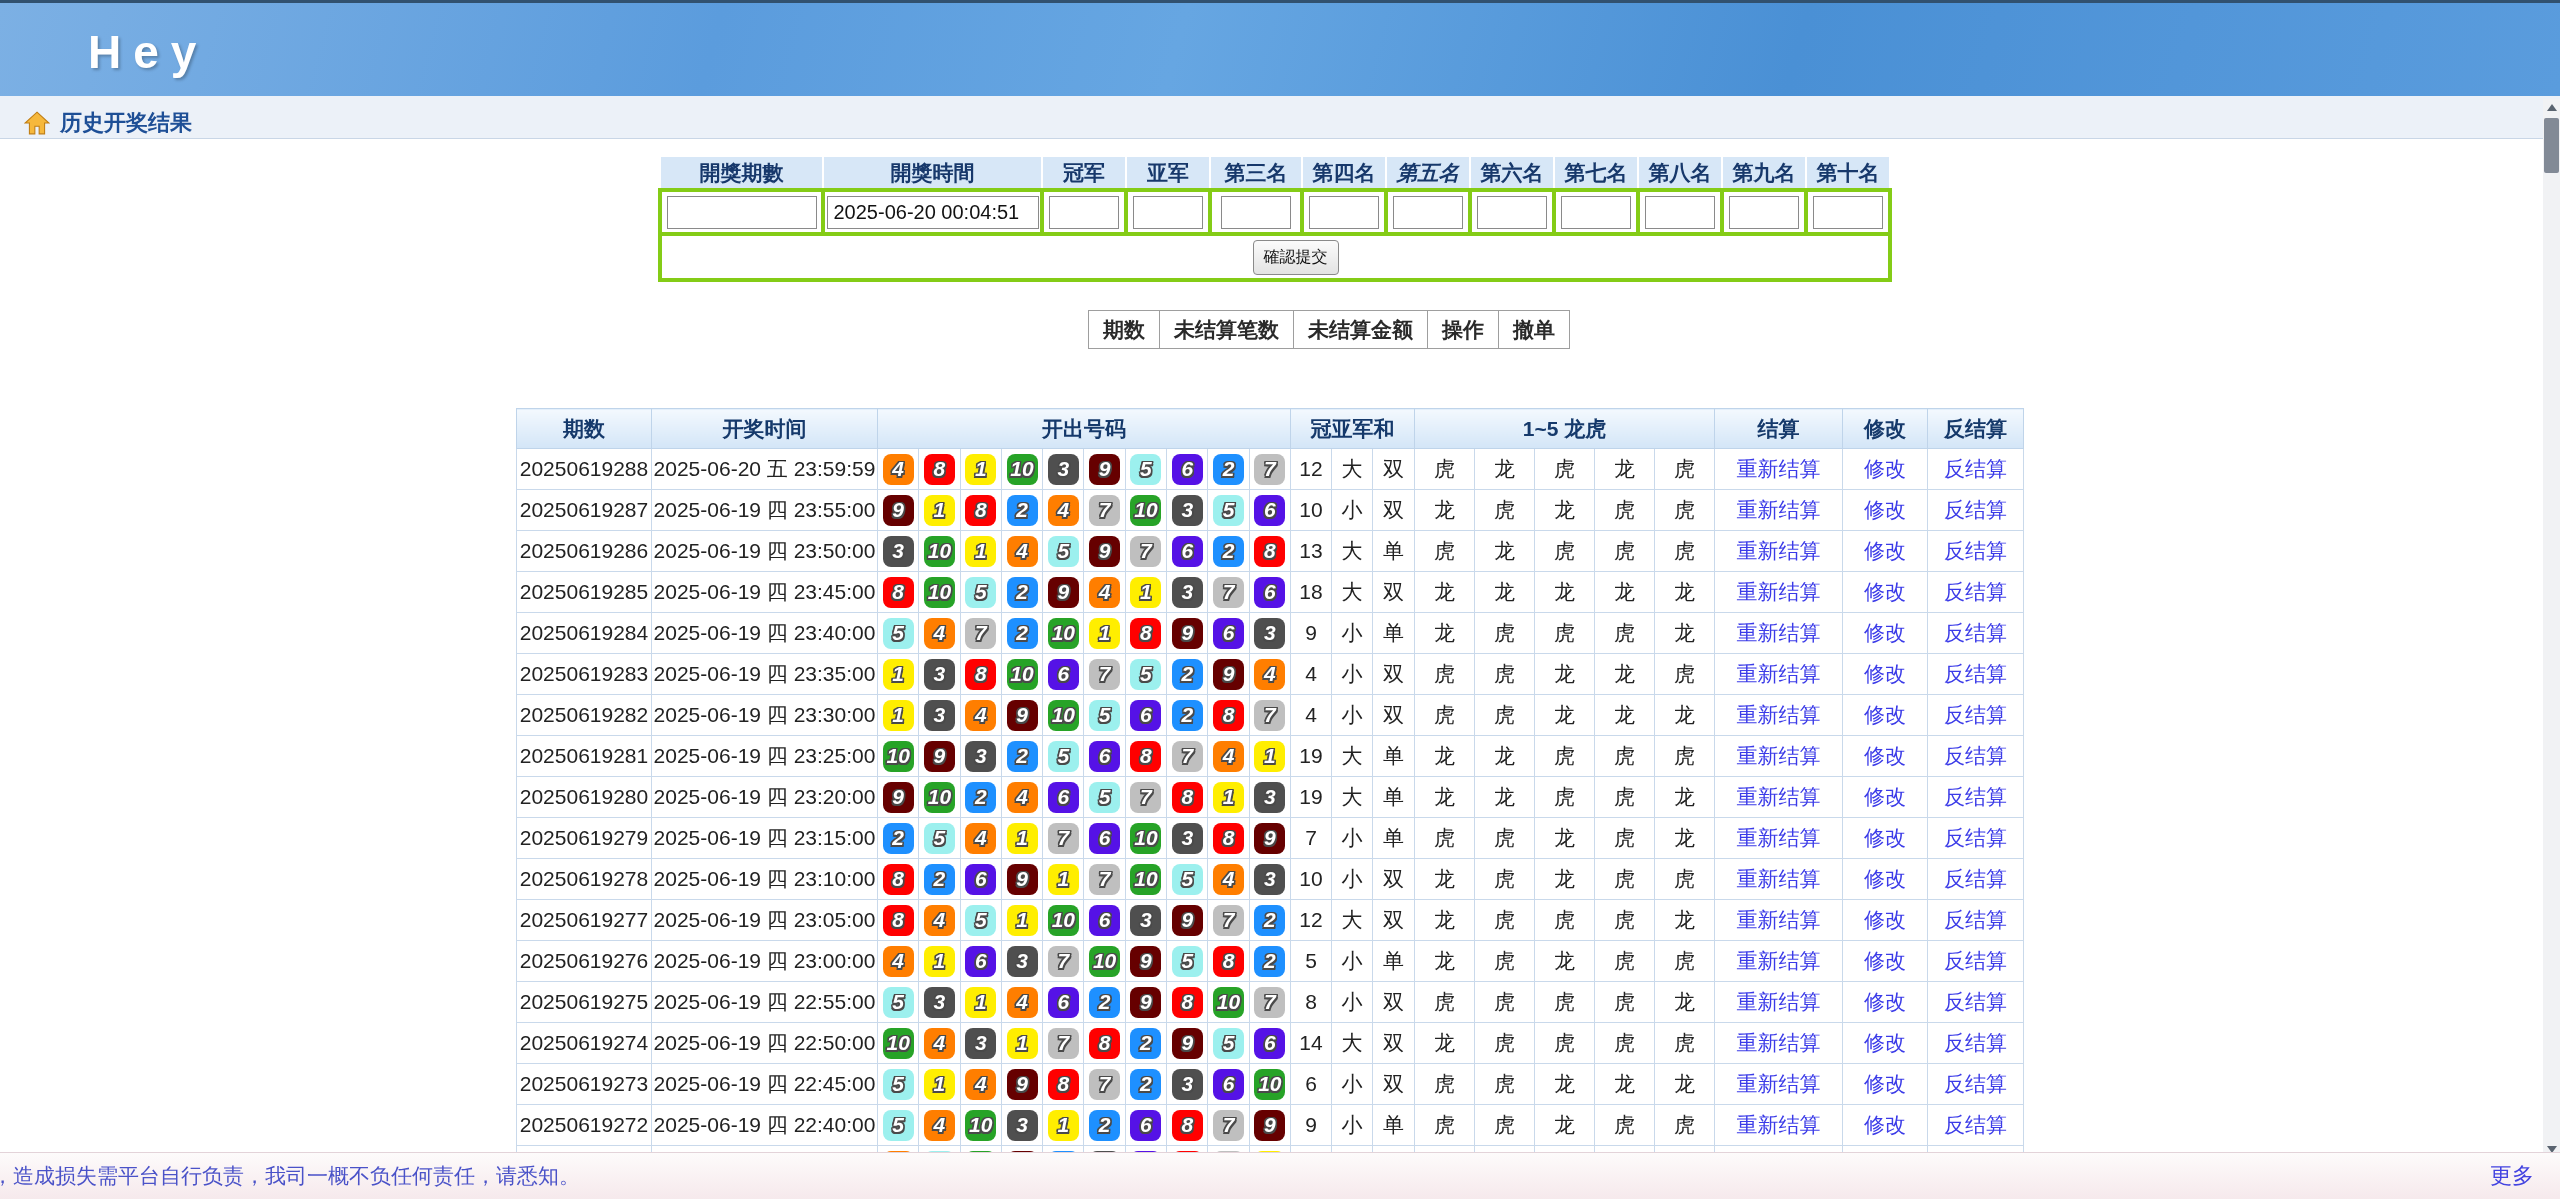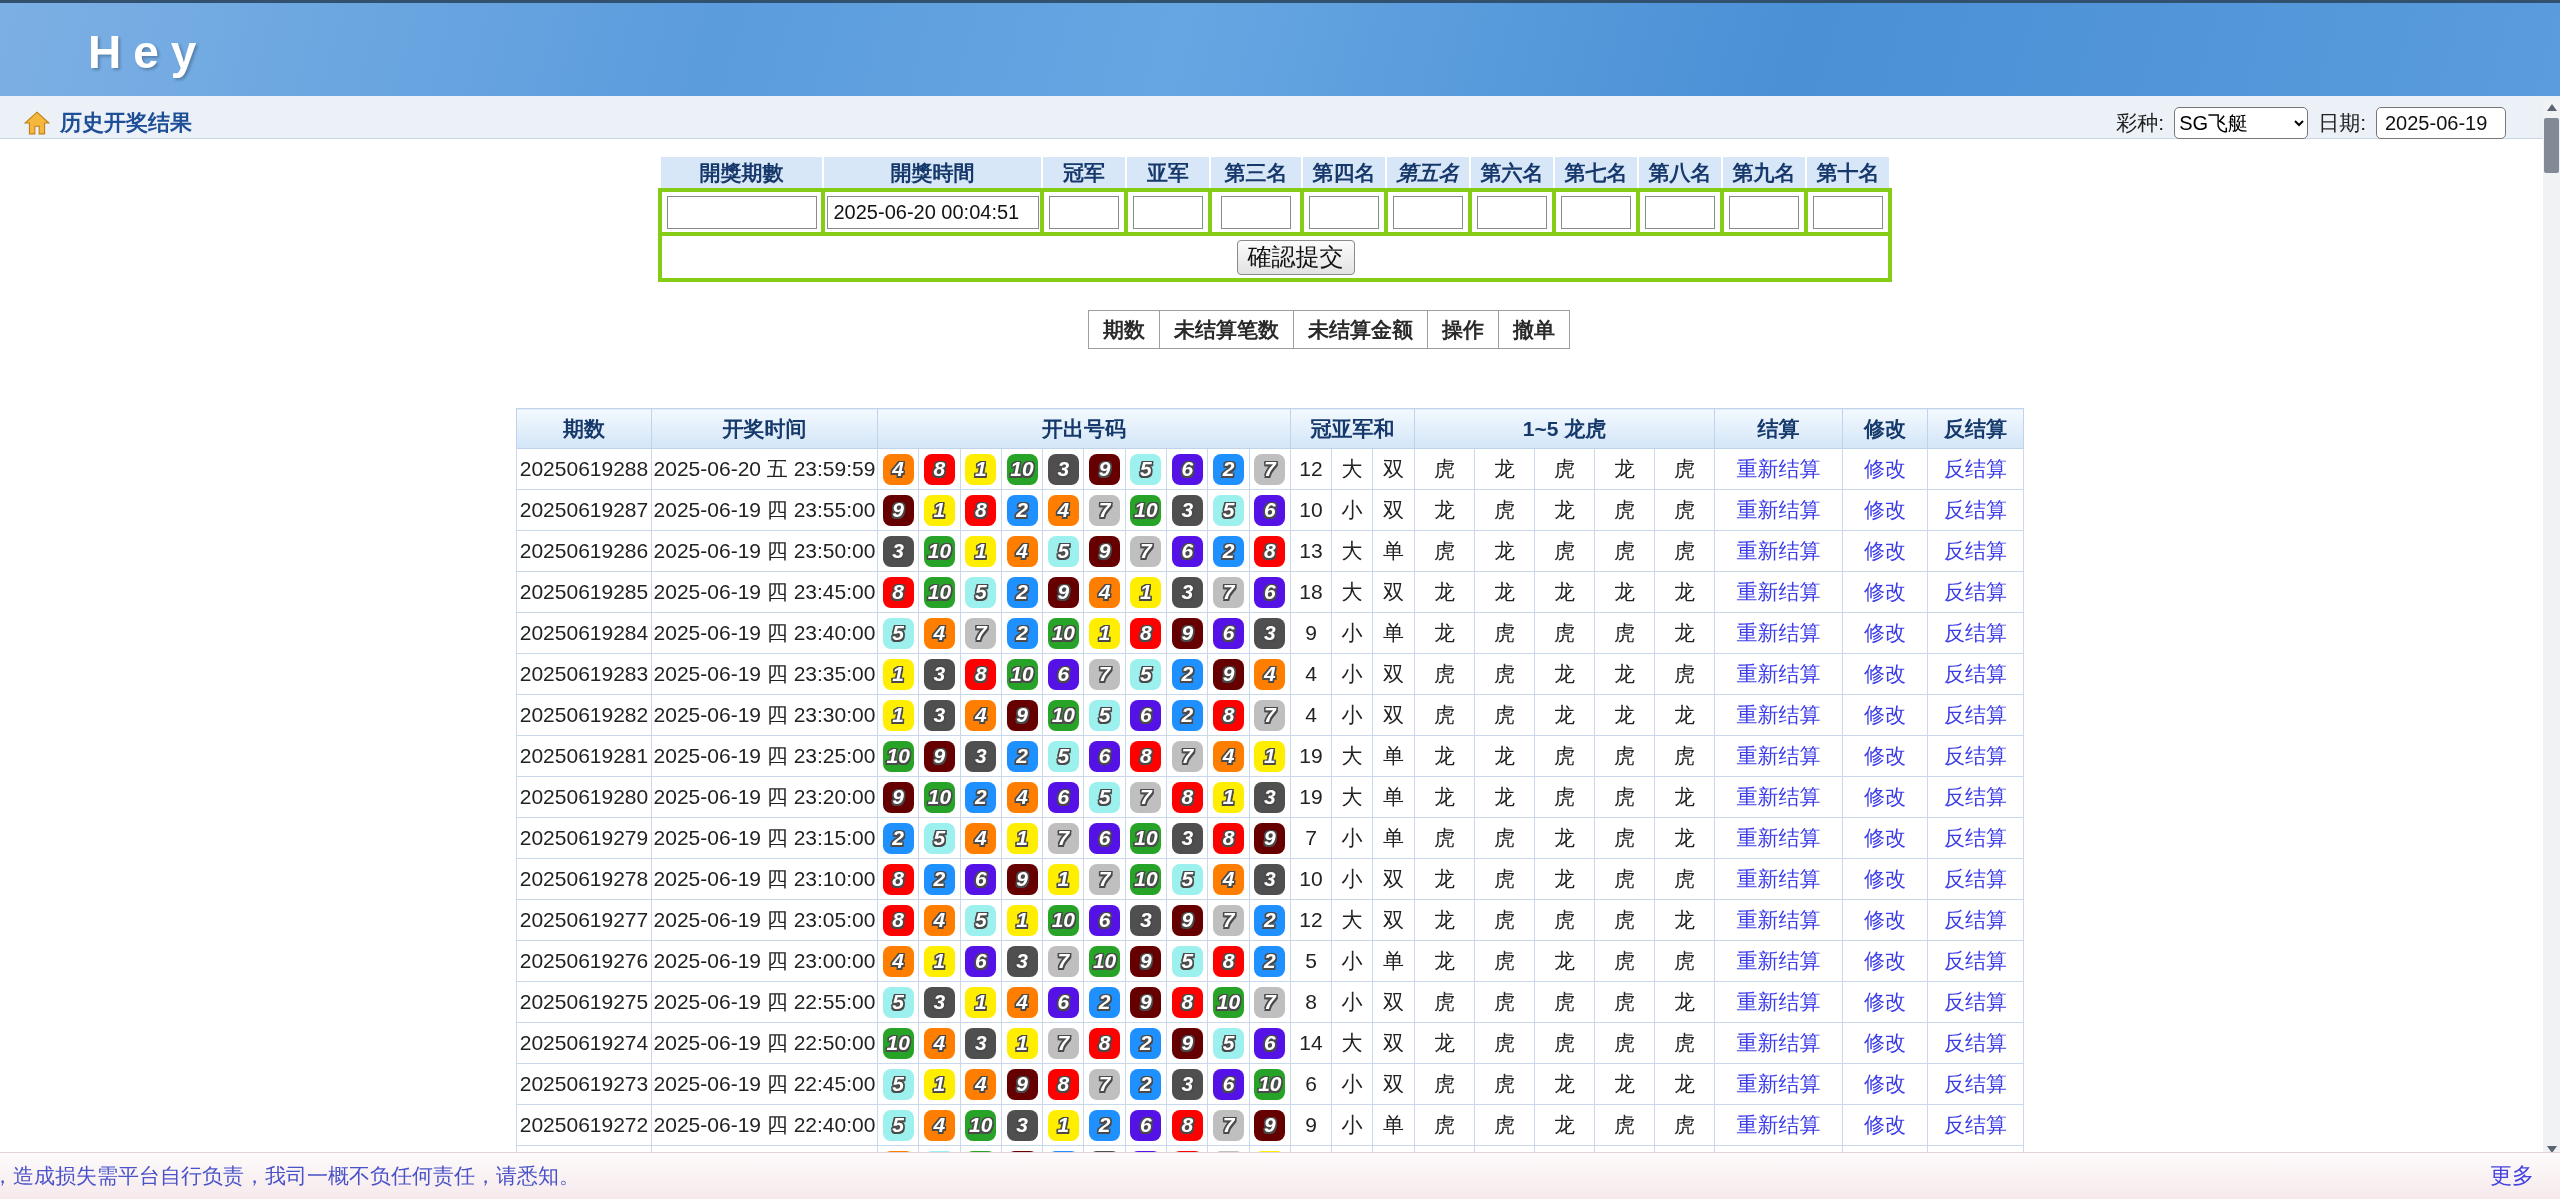--- a/index.html
+++ b/index.html
@@ -43,21 +43,21 @@
   .entry-form{ border-collapse:collapse; margin:16px 0 0 658px; }
   .entry-form th{ background:#D7E7F7; color:#17386B; font-size:21px; font-weight:bold;
                   height:34px; border:2px solid #fff; padding:0 6px; white-space:nowrap; }
   .entry-form td{ border:4px solid #84cc16; height:44px; text-align:center; background:#fff; }
   .entry-form input{ border:1px solid #8A8A8A; height:33px; font-size:20px; padding:0 6px;
                      font-family:inherit; color:#111; }
   .inp-period{ width:150px; }
   .inp-time{ width:212px; }
   .inp-rank{ width:70px; text-align:center; }
   .submit-row td{ height:46px; }
-  .submit-btn{ font-size:24px; height:35px; padding:0 10px; color:#111;
+  .submit-btn{ font-size:16px; height:35px; padding:0 10px; color:#111;
                background:linear-gradient(#FBFBFB,#E3E3E3); border:1px solid #8A8A8A;
                border-radius:4px; cursor:pointer; font-family:inherit;margin-left:41px; }
 
   
   .pending-table{ border-collapse:collapse; margin:28px 0 0 1088px; }
   .pending-table th{ border:1px solid #9E9E9E; background:#fff; color:#2A2A2A;
                      font-size:21px; font-weight:bold; height:38px; padding:0 14px; white-space:nowrap; }
 
   
   .results-table{ border-collapse:collapse; table-layout:fixed; margin:59px 0 0 516px; width:1508px; }
@@ -100,28 +100,20 @@
   <div class="logo">Hey</div>
 </div>
 
 <div class="breadcrumb-bar">
   <span style="display:inline-flex;">
     <svg width="26" height="26" viewBox="0 0 24 24">
       <path d="M12 2 L23 12 L19 12 L19 22 L14 22 L14 15 L10 15 L10 22 L5 22 L5 12 L1 12 Z" fill="#F6B83C" stroke="#C07E14" stroke-width="1"></path>
     </svg>
   </span>
   <span class="crumb-title">历史开奖结果</span>
-  <div class="crumb-right">
-    <span>彩种:</span>
-    <select aria-label="lottery type">
-      <option>SG飞艇</option>
-    </select>
-    <span>日期:</span>
-    <input value="2025-06-19" style="">
-  </div>
 </div>
 
 <div class="content">
 
   <table class="entry-form">
     <thead>
         <tr>
           <th style="width: 163px;">開獎期數</th>
           <th style="width: 219px;">開獎時間</th>
           <th style="width: 84px;">冠军</th>

